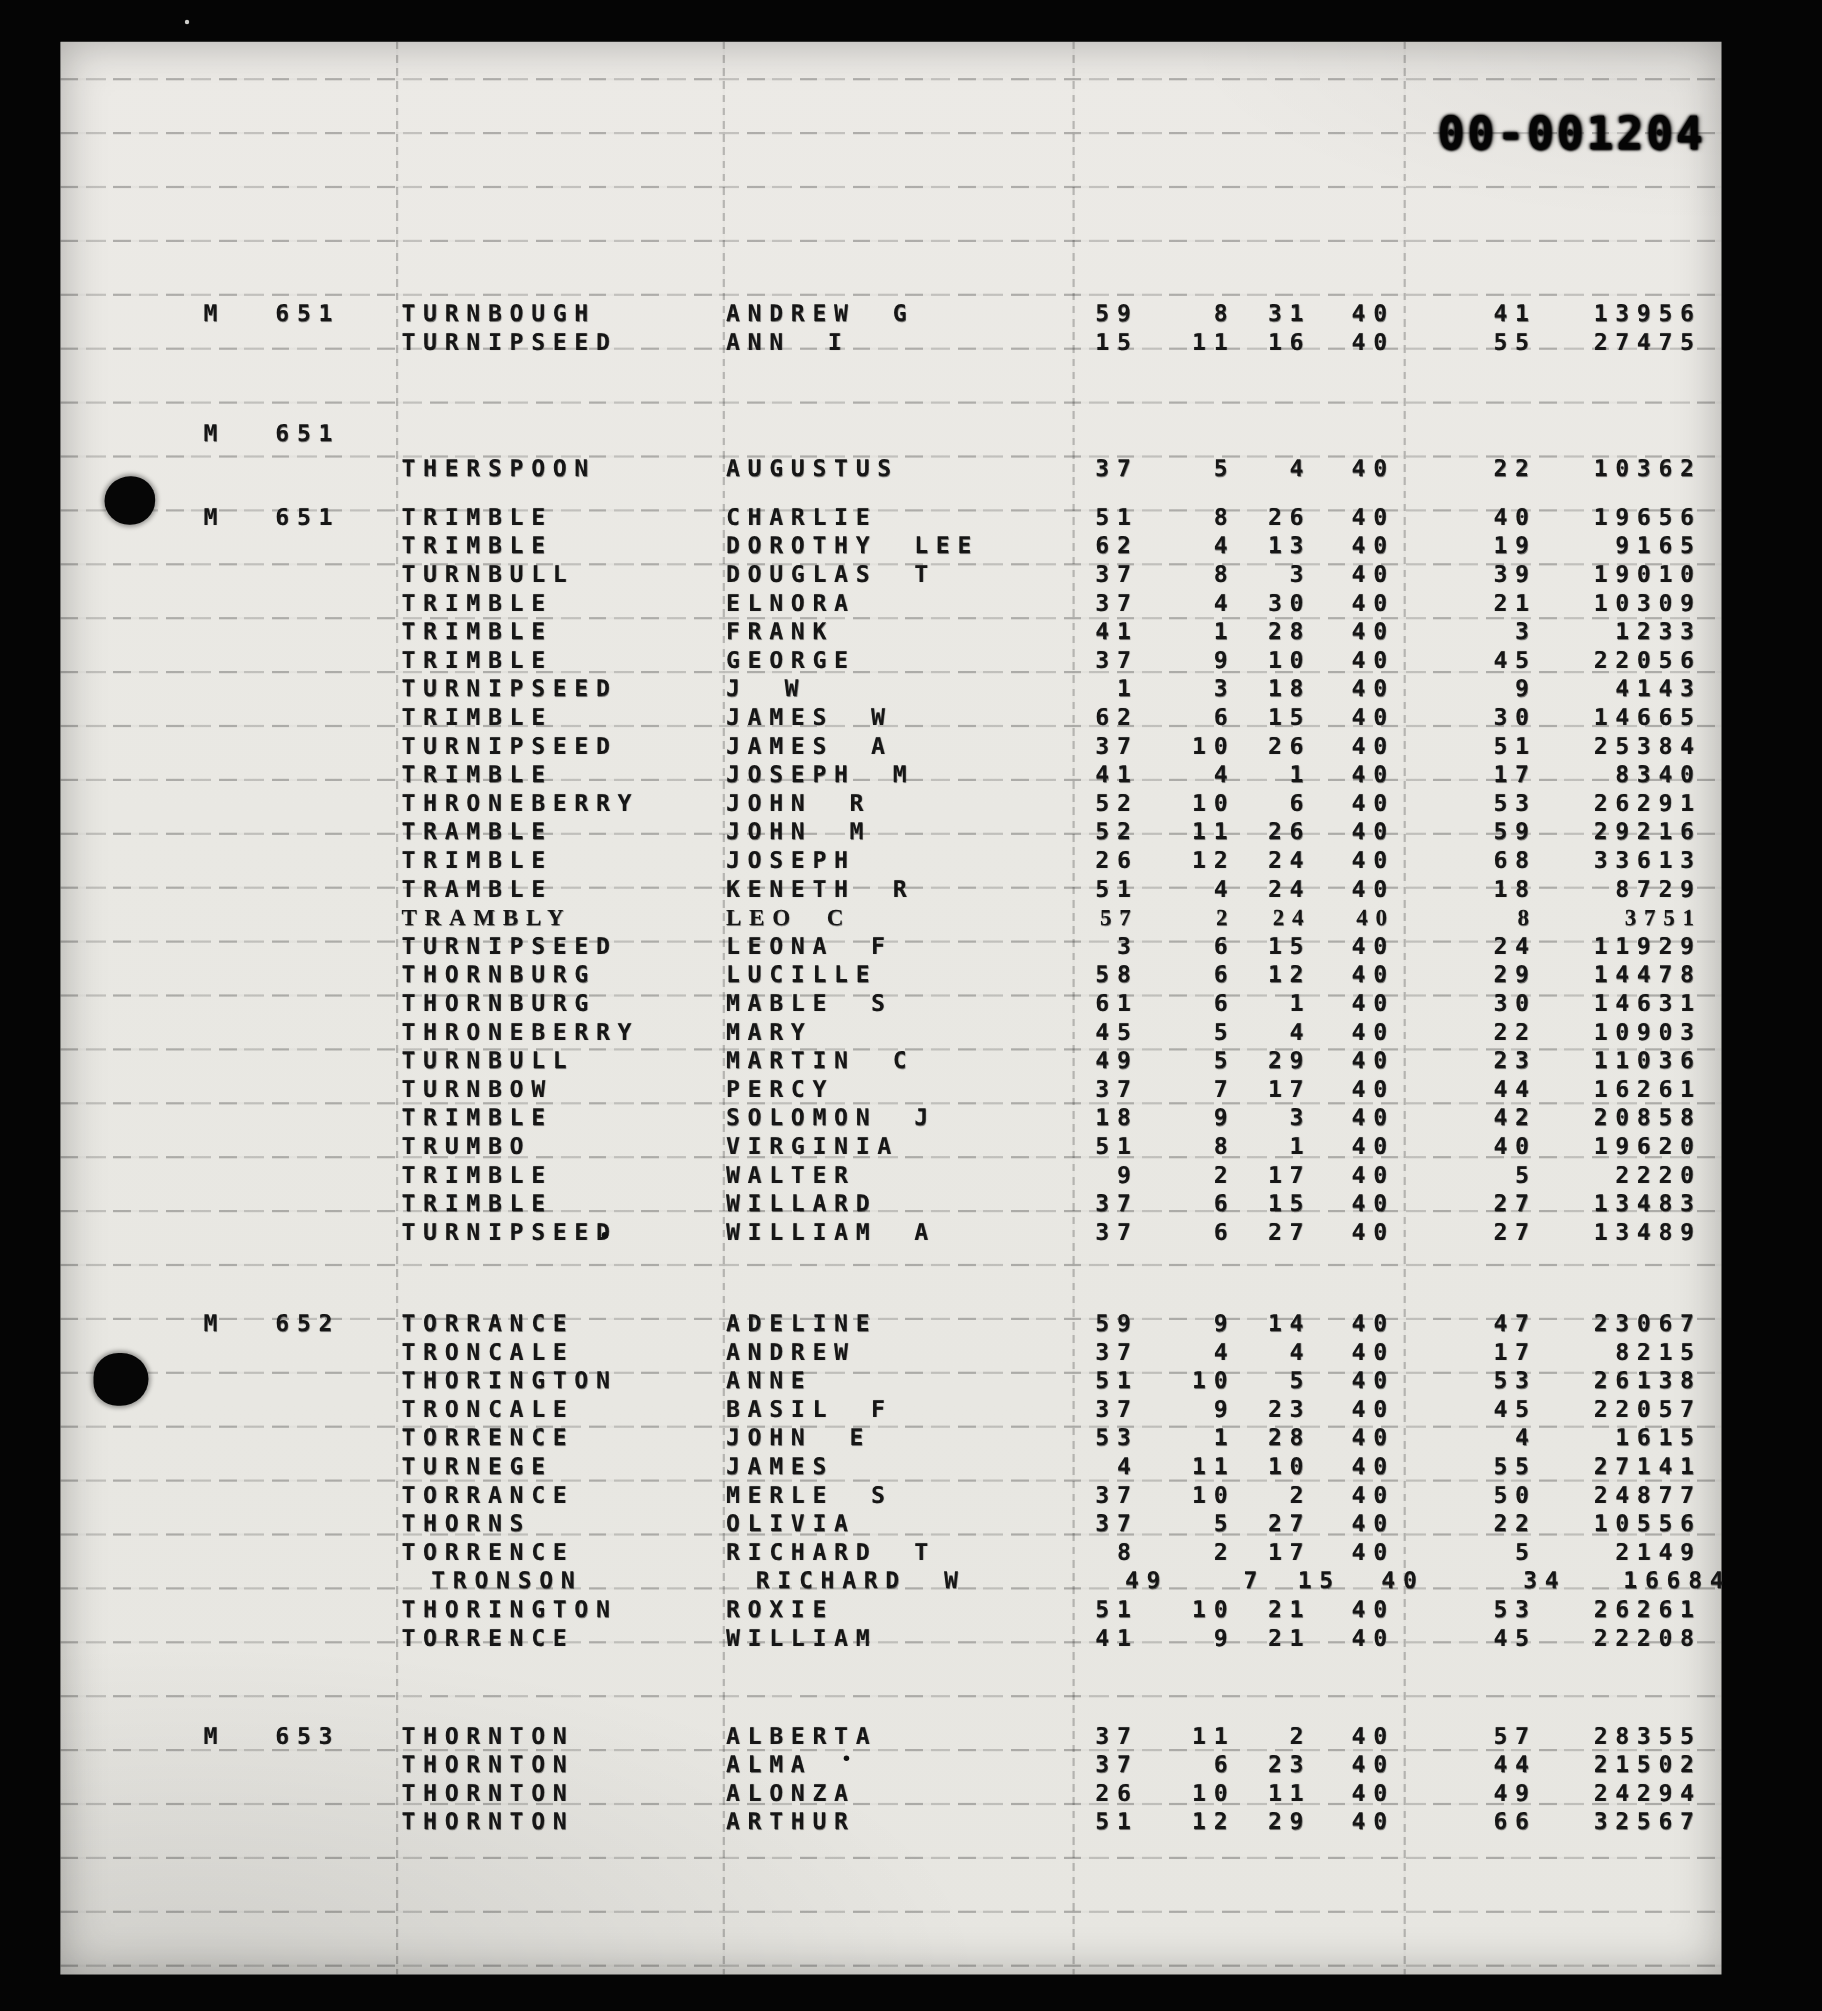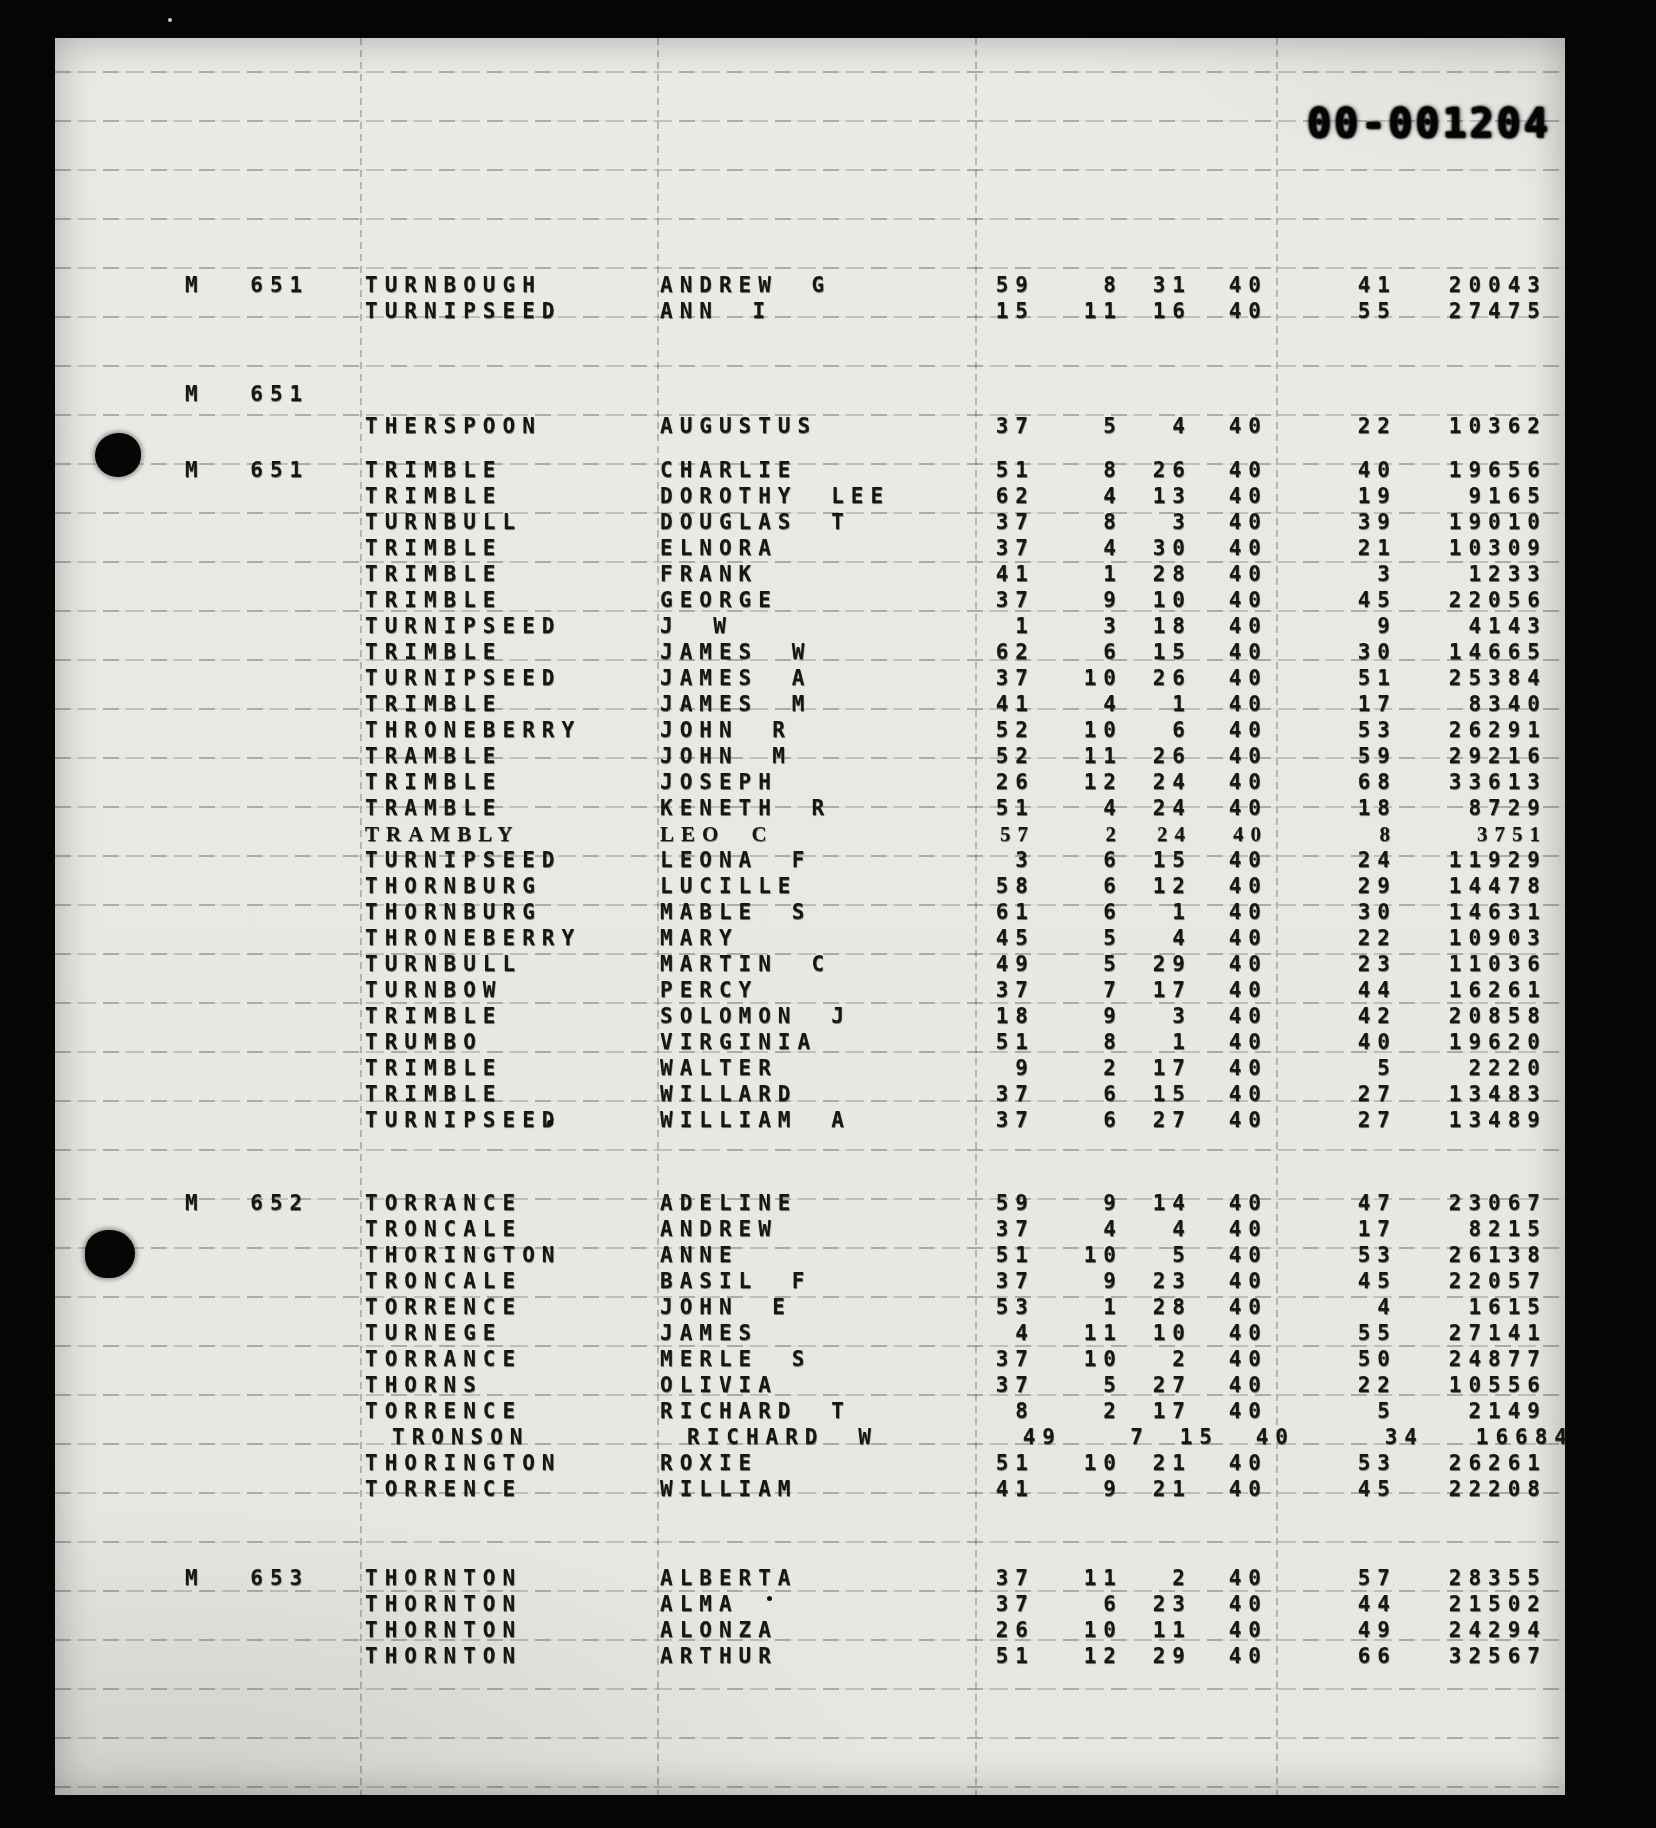--- a/index.html
+++ b/index.html
@@ -116,21 +116,21 @@
     <div id="content">
         <div class="code" style="top: 234px;">M 651</div>
         <div class="row" style="top: 234px;">
           <span class="cell c-surname">TURNBOUGH</span>
           <span class="cell c-given">ANDREW G</span>
           <span class="cell c-age">59</span>
           <span class="cell c-month">8</span>
           <span class="cell c-day">31</span>
           <span class="cell c-year">40</span>
           <span class="cell c-vol">41</span>
-          <span class="cell c-cert">20043</span>
+          <span class="cell c-cert">13956</span>
         </div>
         <div class="row" style="top: 260px;">
           <span class="cell c-surname">TURNIPSEED</span>
           <span class="cell c-given">ANN I</span>
           <span class="cell c-age">15</span>
           <span class="cell c-month">11</span>
           <span class="cell c-day">16</span>
           <span class="cell c-year">40</span>
           <span class="cell c-vol">55</span>
           <span class="cell c-cert">27475</span>
@@ -232,21 +232,21 @@
           <span class="cell c-given">JAMES A</span>
           <span class="cell c-age">37</span>
           <span class="cell c-month">10</span>
           <span class="cell c-day">26</span>
           <span class="cell c-year">40</span>
           <span class="cell c-vol">51</span>
           <span class="cell c-cert">25384</span>
         </div>
         <div class="row" style="top: 653px;">
           <span class="cell c-surname">TRIMBLE</span>
-          <span class="cell c-given">JAMES M</span>
+          <span class="cell c-given">JOSEPH M</span>
           <span class="cell c-age">41</span>
           <span class="cell c-month">4</span>
           <span class="cell c-day">1</span>
           <span class="cell c-year">40</span>
           <span class="cell c-vol">17</span>
           <span class="cell c-cert">8340</span>
         </div>
         <div class="row" style="top: 679px;">
           <span class="cell c-surname">THRONEBERRY</span>
           <span class="cell c-given">JOHN R</span>

